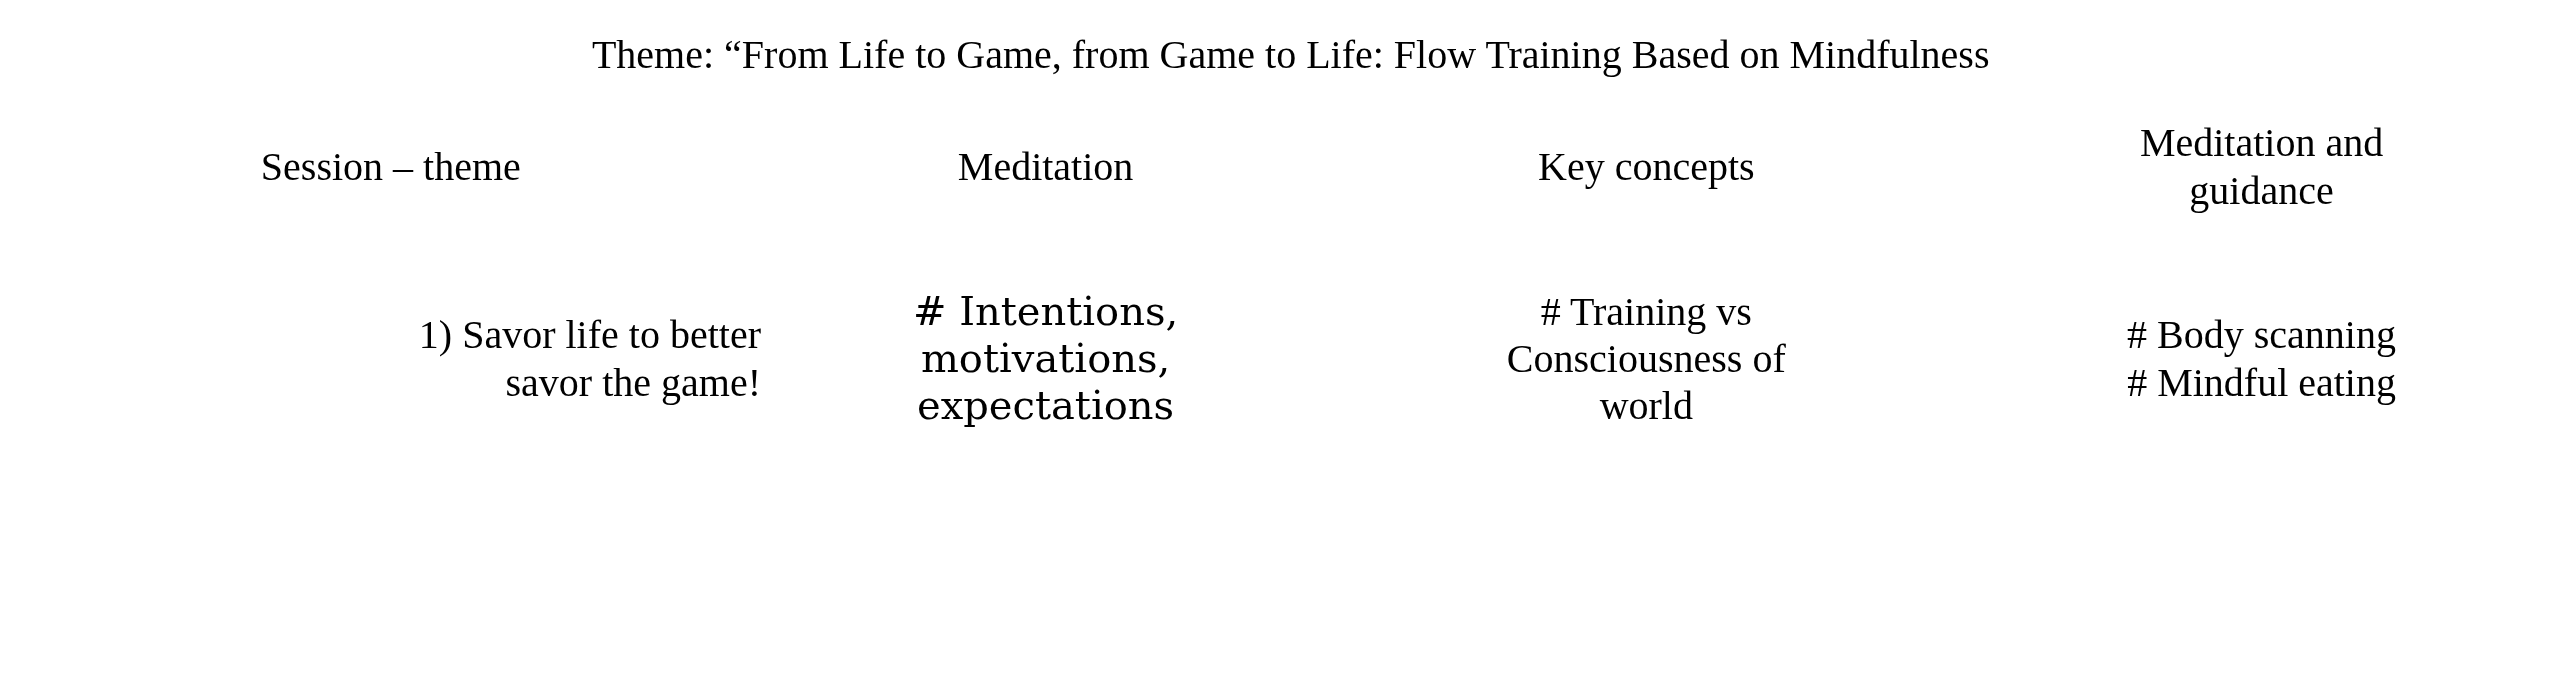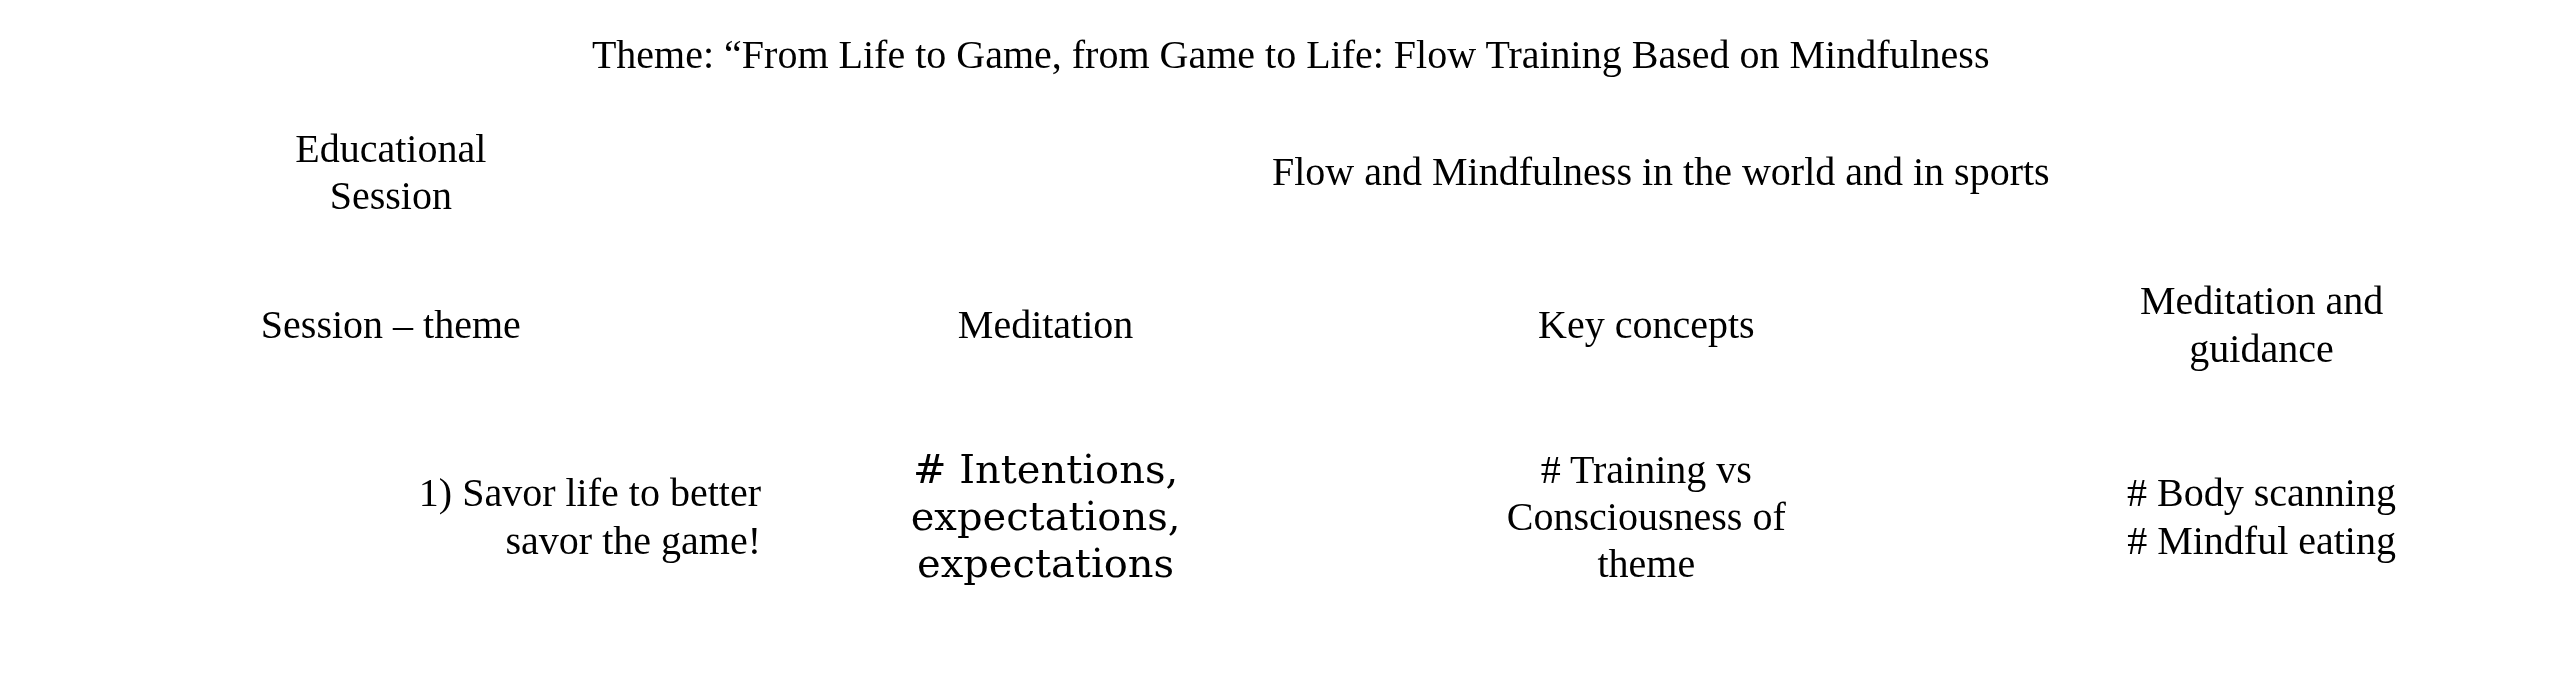--- a/index.html
+++ b/index.html
@@ -106,29 +106,20 @@
       <col class="c4">
     </colgroup>
     <tbody>
 
       <tr class="row-theme">
         <td class="rule-top rule-bottom-none" colspan="4">
           <span class="line">Theme: “From Life to Game, from Game to Life: Flow Training Based on Mindfulness</span>
         </td>
       </tr>
 
-      <tr class="row-session">
-        <td class="rule-mid cell-session-label">
-          <span class="line">Educational</span>
-          <span class="line">Session</span>
-        </td>
-        <td class="rule-mid cell-session-value" colspan="3">
-          <span class="line">Flow and Mindfulness in the world and in sports</span>
-        </td>
-      </tr>
 
       <tr class="row-headers">
         <td class="rule-mid">
           <span class="line">Session – theme</span>
         </td>
         <td class="rule-mid">
           <span class="line">Meditation</span>
         </td>
         <td class="rule-mid">
           <span class="line">Key concepts</span>
@@ -139,27 +130,27 @@
         </td>
       </tr>
 
       <tr class="row-body">
         <td class="rule-mid rule-bottom cell-theme-1">
           <span class="line">1) Savor life to better</span>
           <span class="line">savor the game!</span>
         </td>
         <td class="rule-mid rule-bottom cell-meditation-1">
           <span class="line"># Intentions,</span>
-          <span class="line">expectations,</span>
+          <span class="line">motivations,</span>
           <span class="line">expectations</span>
         </td>
         <td class="rule-mid rule-bottom cell-concepts-1">
           <span class="line"># Training vs</span>
           <span class="line">Consciousness of</span>
-          <span class="line">theme</span>
+          <span class="line">world</span>
         </td>
         <td class="rule-mid rule-bottom cell-guidance-1">
           <span class="line"># Body scanning</span>
           <span class="line"># Mindful eating</span>
         </td>
       </tr>
 
     </tbody>
   </table>
 

